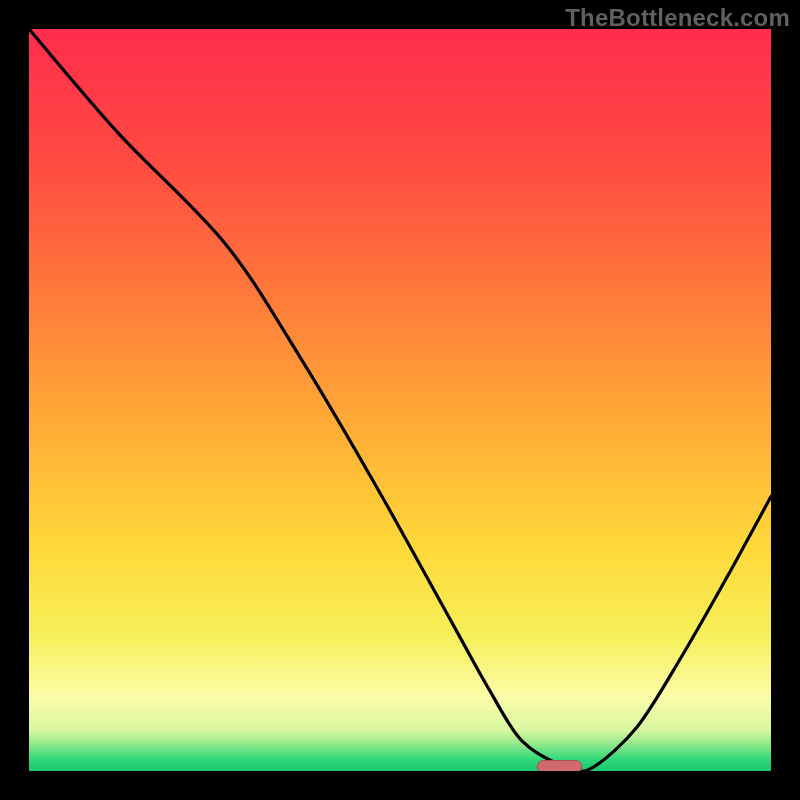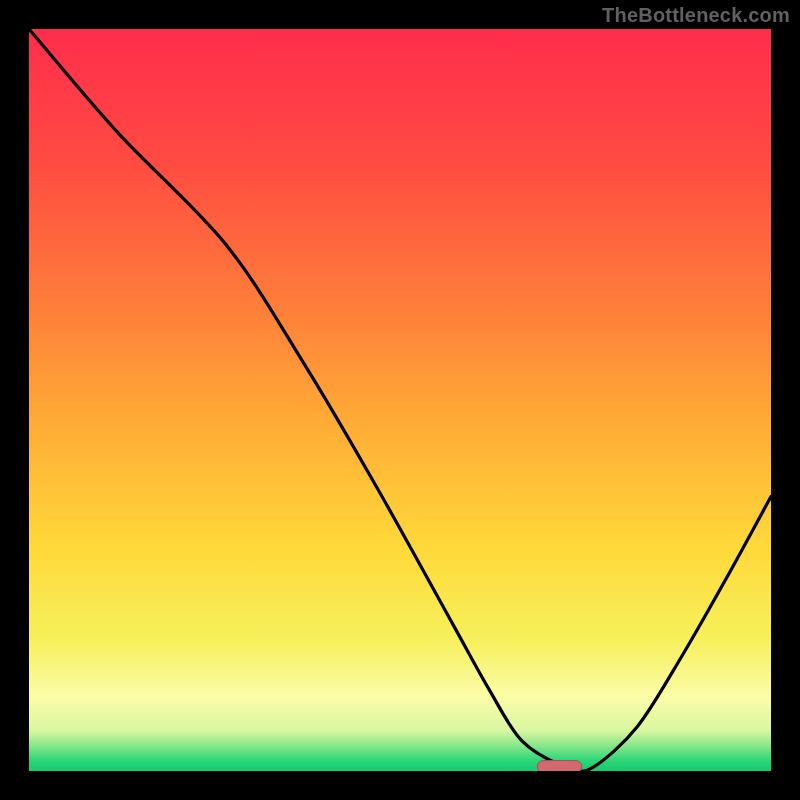--- a/index.html
+++ b/index.html
@@ -13,21 +13,21 @@
   .stage {
     position: relative;
     width: 800px;
     height: 800px;
   }
   .watermark {
     position: absolute;
     top: 4px;
     right: 10px;
     font-family: Arial, Helvetica, sans-serif;
-    font-size: 20px;
+    font-size: 24px;
     font-weight: 600;
     color: #606060;
     letter-spacing: 0.2px;
   }
   svg { display: block; }
 </style>
 </head>
 <body>
 
 <div class="stage">

